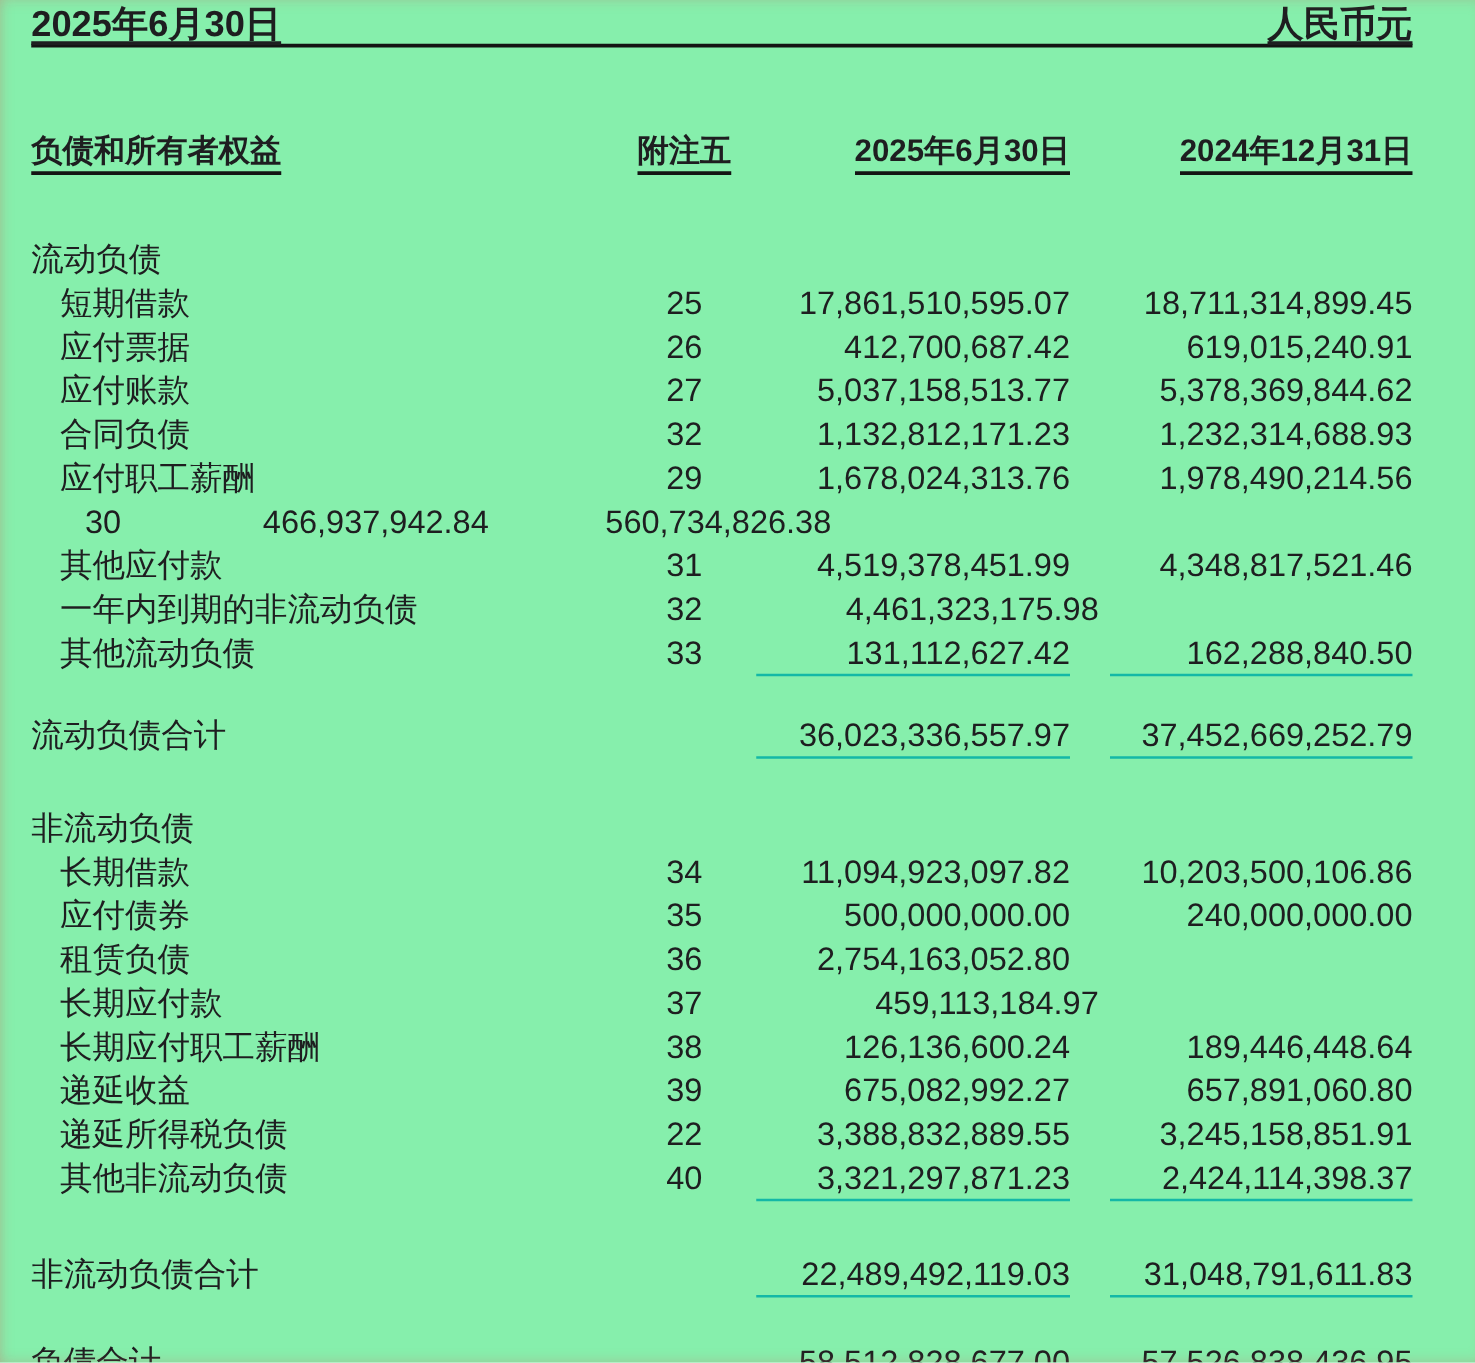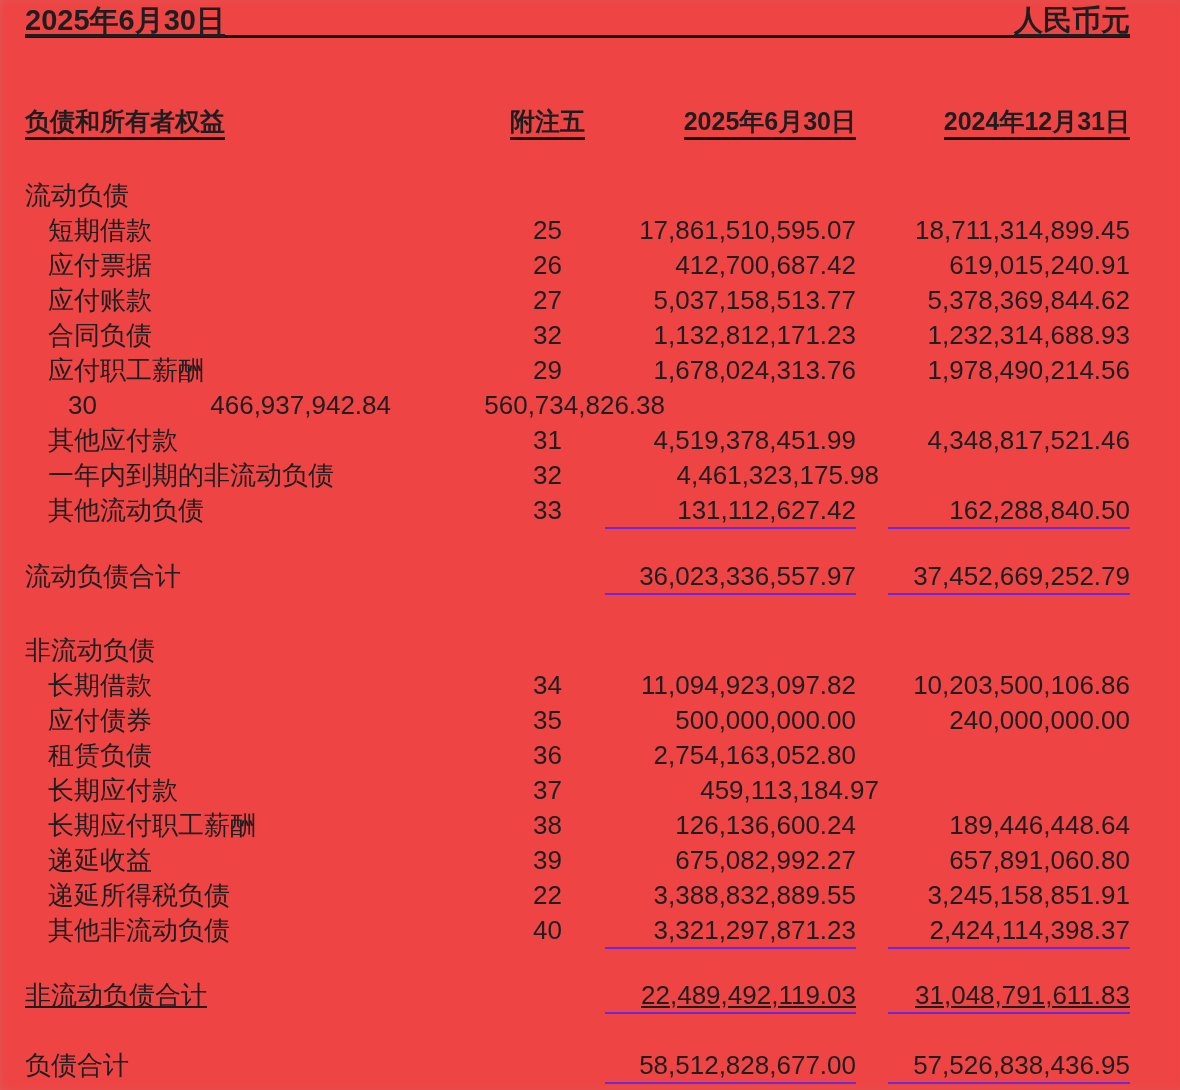--- a/index.html
+++ b/index.html
@@ -4,21 +4,21 @@
 <style>
   html,body { margin:0; padding:0; }
   body {
     width:1180px; height:1090px;
     font-family:"Liberation Sans","DejaVu Sans",sans-serif;
     background:#ffffff;
   }
   .page {
     position:relative;
     width:1180px; height:1090px;
-    background:#ef4444;
+    background:#86efac;
     color:#1e1e20;
     overflow:hidden;
     box-sizing:border-box;
     padding:0 50px 0 25px;
   }
   .page::before {
     content:""; position:absolute; inset:0; pointer-events:none;
     box-shadow: inset 7px 0 9px -5px rgba(205,120,110,0.28),
                 inset 0 7px 9px -5px rgba(205,120,110,0.18),
                 inset 0 -7px 9px -5px rgba(205,120,110,0.22);
@@ -51,26 +51,26 @@
   
   .trow { display:flex; height:35px; line-height:33px; font-size:26px; }
 
   .c-label { width:465px; box-sizing:border-box; white-space:nowrap; }
   .c-label.indent { padding-left:23px; }
   .c-note  { width:115px; text-align:center; }
   .c-cur   { width:251px; text-align:right; }
   .c-gap   { width:32px; }
   .c-pri   { width:242px; text-align:right; }
 
-  .rule { border-bottom:2px solid #6d28d9; }
-
-  .mt-sec1   { margin-top:39px; }
+  .rule { border-bottom:2px solid #14b8a6; }
+
+  .mt-sec1   { margin-top:51px; }
   .mt-total1 { margin-top:31px; }
   .mt-sec2   { margin-top:39px; }
-  .mt-total2 { margin-top:30px;text-decoration:underline; }
+  .mt-total2 { margin-top:42px; }
   .mt-grand  { margin-top:35px; }
 
   .num { font-variant-numeric:tabular-nums; }
 </style>
 </head>
 <body>
 
 <div class="page">
 
   <div class="doc-header">

